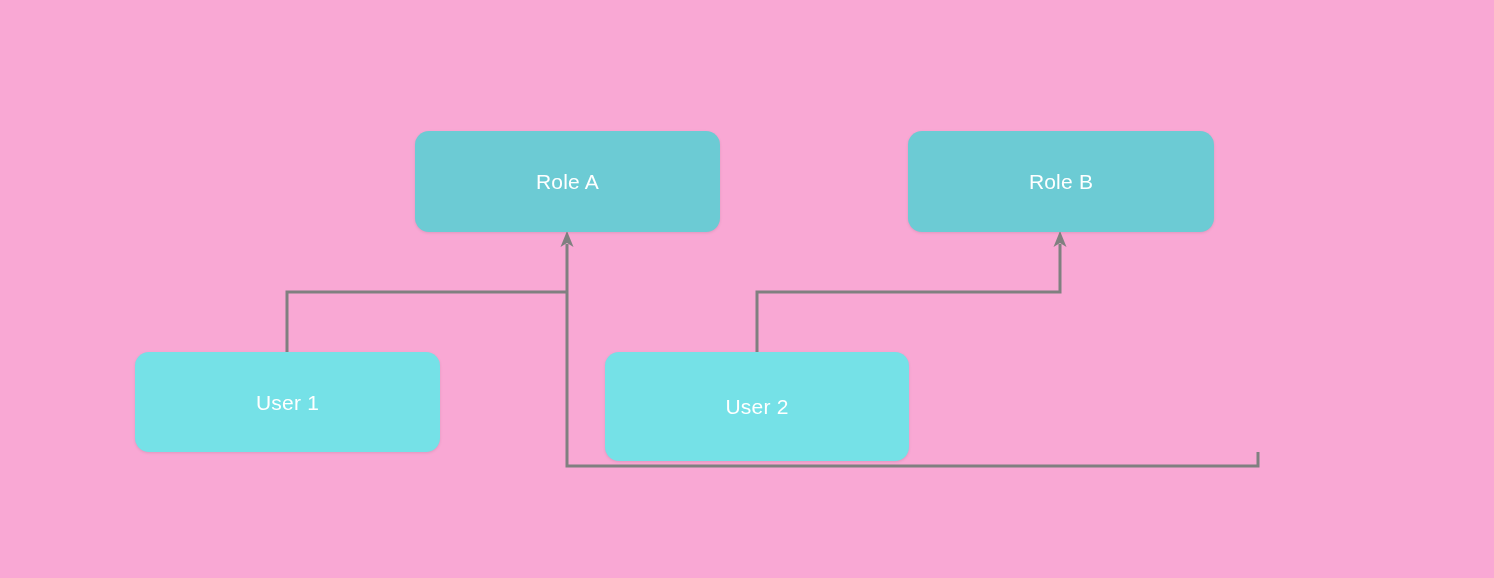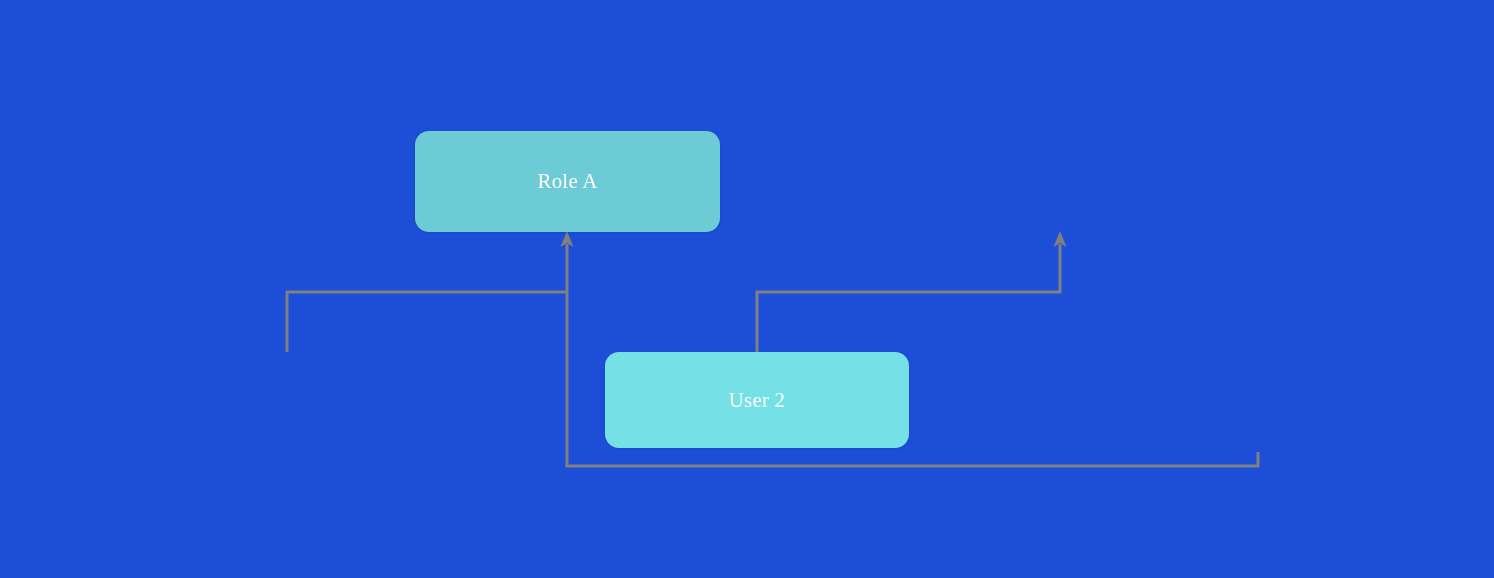--- a/index.html
+++ b/index.html
@@ -7,23 +7,22 @@
     padding: 0;
     background: #ffffff;
   }
   body {
     font-family: "Liberation Sans", sans-serif;
   }
   #canvas {
     position: relative;
     width: 1494px;
     height: 578px;
-    background: #1d4ed8;
+    background: #f9a8d4;
     overflow: hidden;
-    font-family: Liberation Serif, serif;
   }
   #edge-layer {
     position: absolute;
     left: 0;
     top: 0;
     width: 1494px;
     height: 578px;
   }
   .node {
     position: absolute;
@@ -70,20 +69,26 @@
     <g>
       <path d="M 1258 452 L 1258 466 L 567 466 L 567 244" fill="none" stroke="#808080" stroke-width="3" stroke-linecap="butt" stroke-linejoin="miter"></path>
       <polygon points="567,231 560.5,247 567,243 573.5,247" fill="#808080"></polygon>
     </g>
   </svg>
 
   <div class="node node-role" style="left:415px; top:131px; width:305px; height:101px;">
     <span class="node-label">Role A</span>
   </div>
 
+  <div class="node node-role" style="left:908px; top:131px; width:306px; height:101px;">
+    <span class="node-label">Role B</span>
+  </div>
 
+  <div class="node node-user" style="left:135px; top:352px; width:305px; height:100px;">
+    <span class="node-label">User 1</span>
+  </div>
 
-  <div class="node node-user" style="left:605px; top:352px; width:304px; height:96px;">
+  <div class="node node-user" style="left:605px; top:352px; width:304px; height:109px;">
     <span class="node-label">User 2</span>
   </div>
 
 
 </div>
 
 </body></html>

